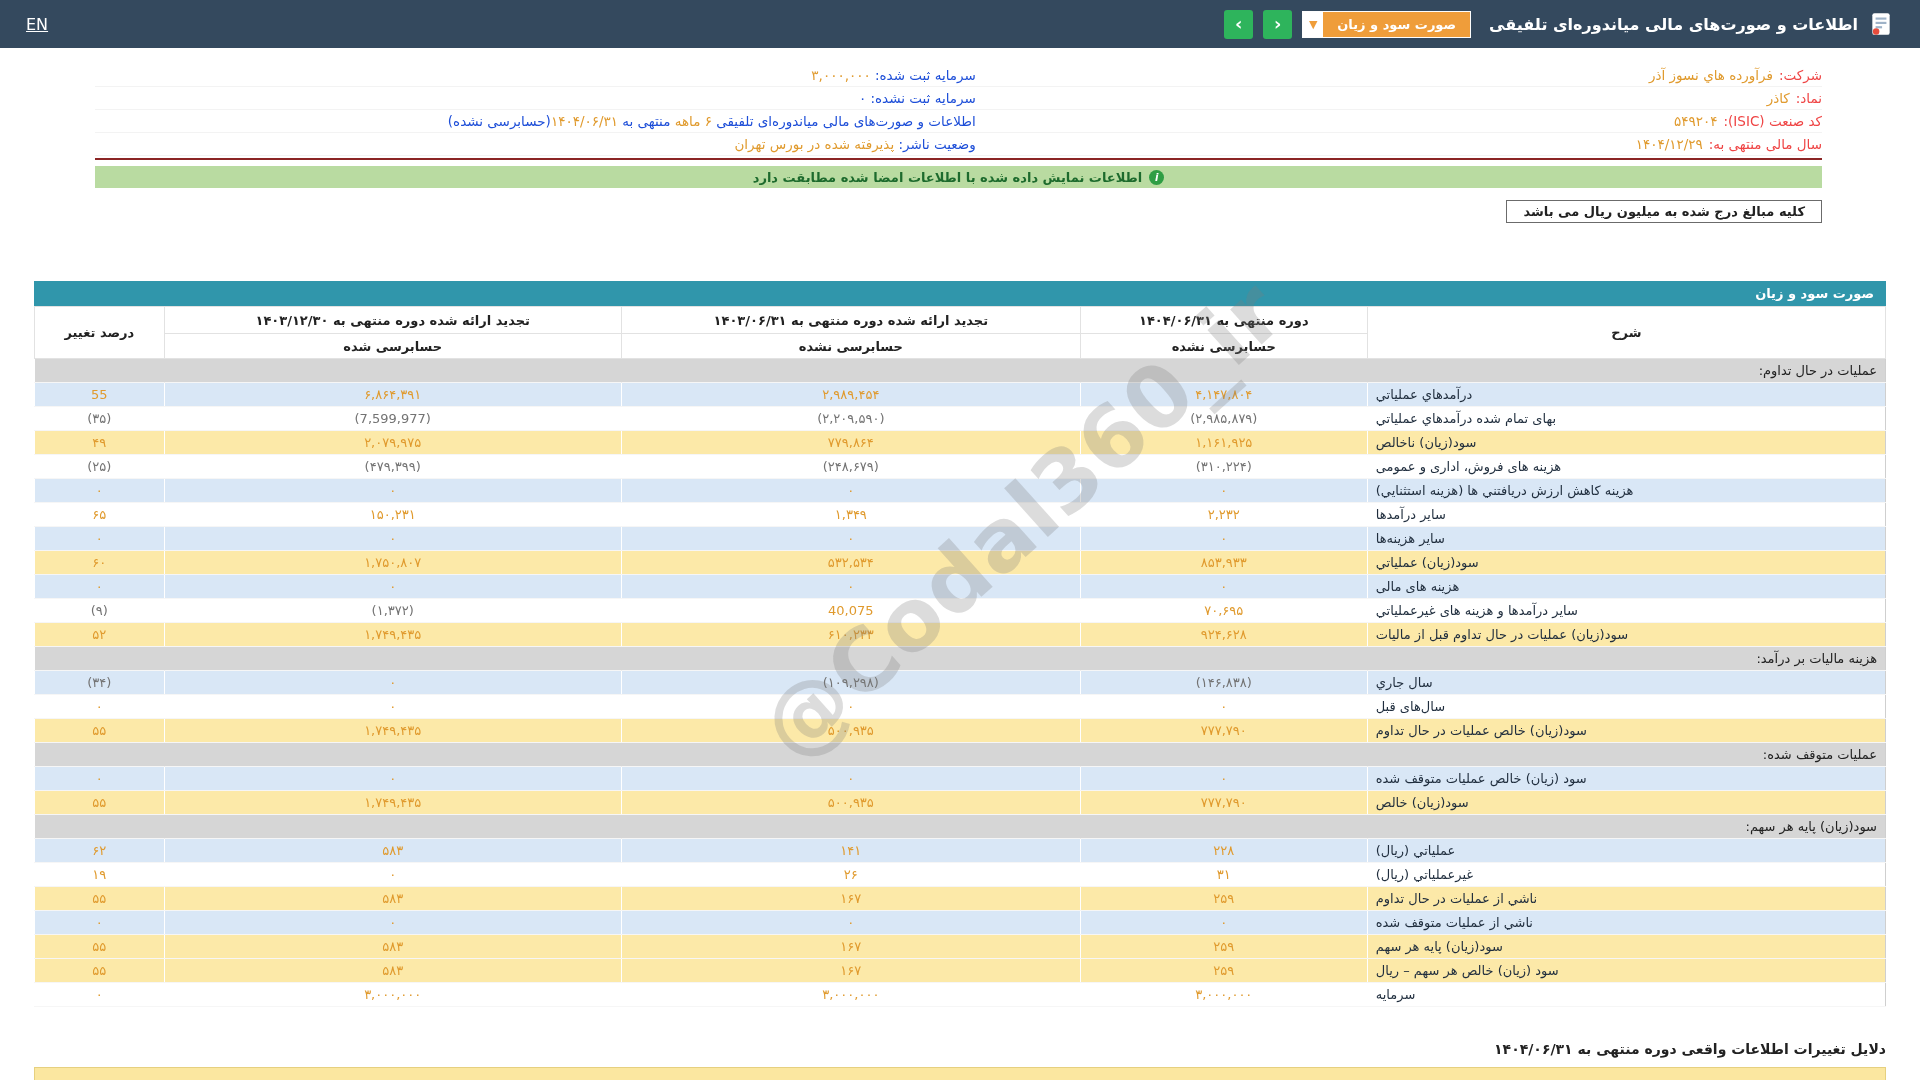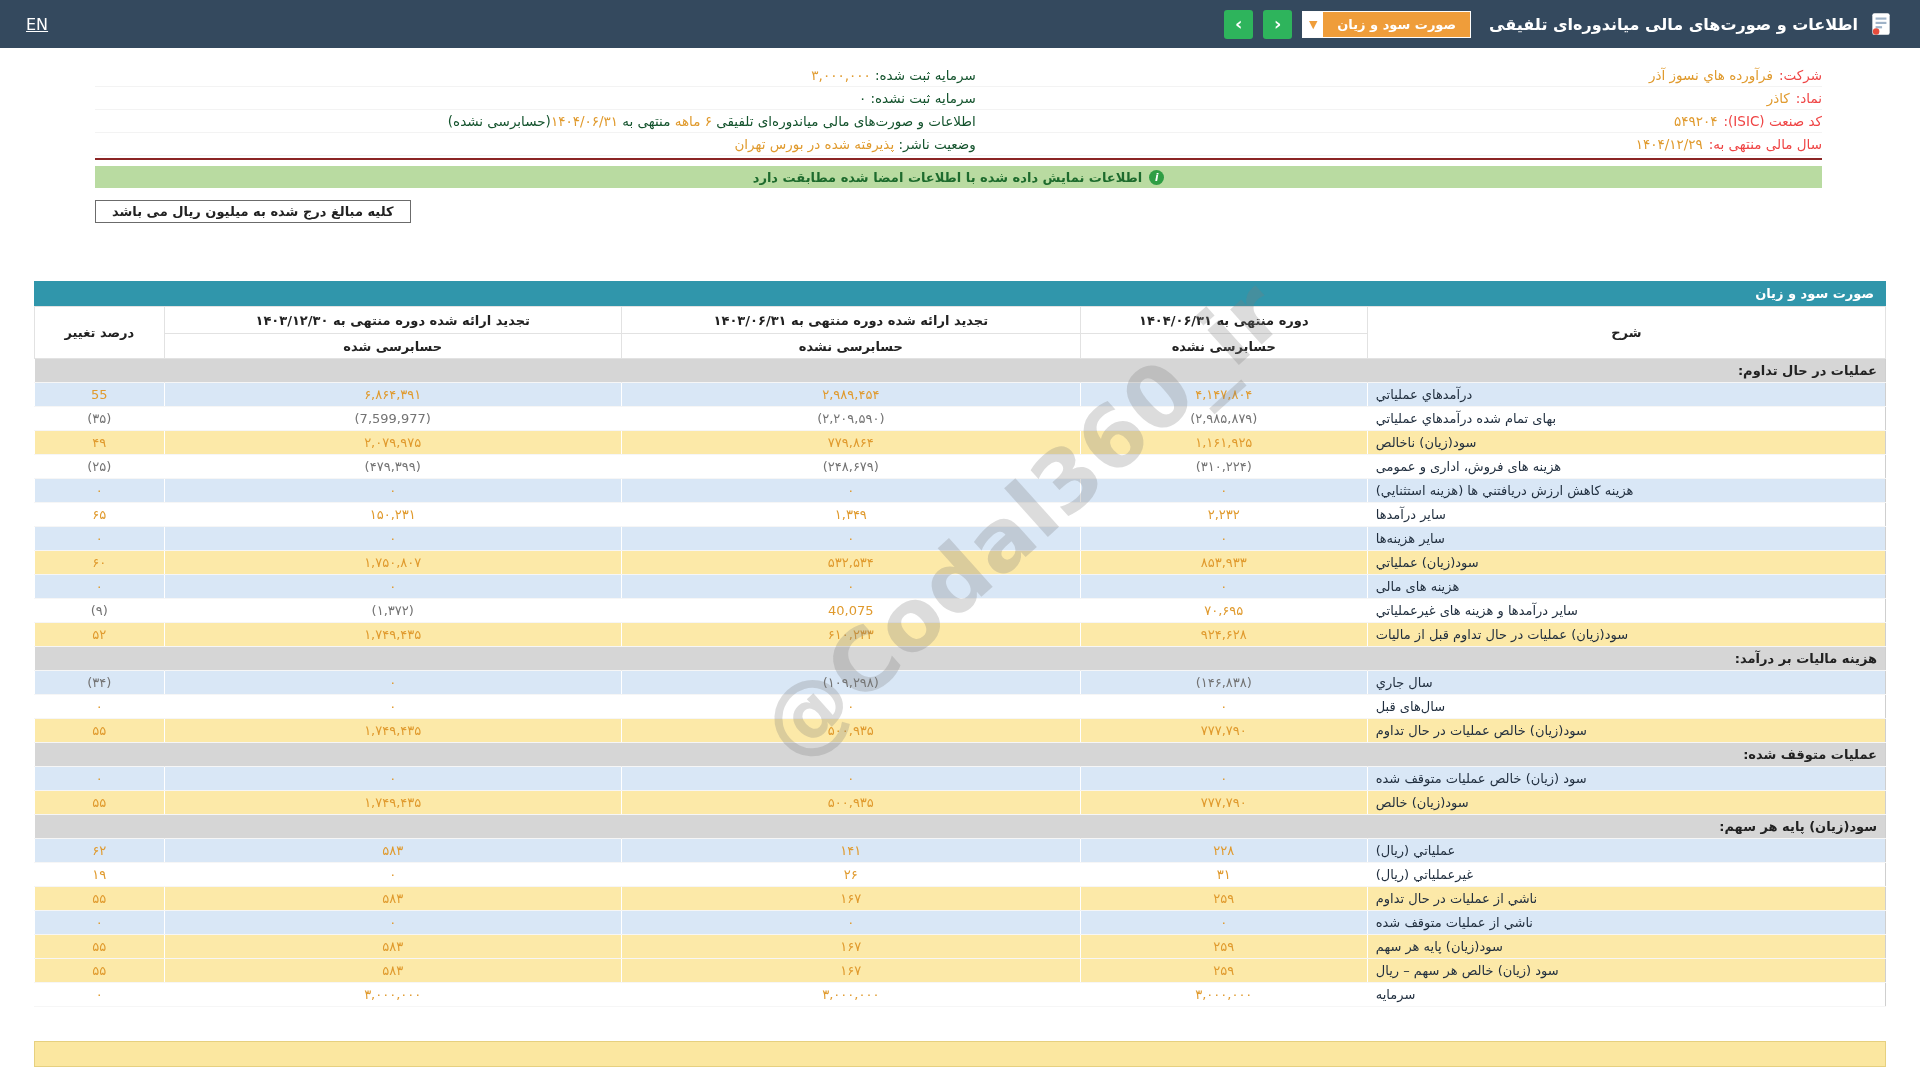--- a/index.html
+++ b/index.html
@@ -20,41 +20,41 @@
   .en{color:#fff;font-size:16px;text-decoration:underline;cursor:pointer}
   
   .info-wrap{margin:16px 98px 0 95px}
   .info-grid{display:flex;border-bottom:2px solid #8b2525;padding-bottom:2px}
   .info-col{display:flex;flex-direction:column}
   .info-col.r{width:49%}
   .info-col.l{width:51%}
   .info-row{height:23px;display:flex;align-items:center;font-size:13.5px;border-bottom:1px solid #f3f3f3;white-space:nowrap}
   .info-row .lbl{color:#ef4444;margin-left:6px}
   .seg{white-space:pre-wrap}
-  .seg.dark{color:#14532d}
+  .seg.dark{color:#1d4ed8}
   .seg.orange,.val.orange{color:#e09a2d}
   .banner{margin-top:6px;height:22px;background:#b9dba1;display:flex;align-items:center;justify-content:center;gap:7px;font-size:13px;font-weight:bold;color:#1d6b2d}
   .banner-icon{width:15px;height:15px;border-radius:50%;background:#2f9e44;color:#fff;font-size:10px;display:flex;align-items:center;justify-content:center;font-style:italic;font-weight:bold;flex:0 0 15px}
-  .unit-wrap{display:flex;justify-content:flex-end;margin-top:12px}
+  .unit-wrap{display:flex;margin-top:12px}
   .unit-note{border:1px solid #6b6b6b;background:#fff;padding:3px 16px;font-size:13px;font-weight:bold;color:#222}
   
   .stmt{margin:58px 34px 0;position:relative;z-index:1}
   .band{background:#3096ab;color:#fff;font-size:13px;font-weight:bold;height:25px;line-height:25px;padding:0 12px}
   table{width:100%;border-collapse:collapse;table-layout:fixed;border:1px solid #cfcfcf}
   thead th{background:#fff;border:1px solid #e2e2e2;font-size:13px;font-weight:bold;color:#222;height:27px;text-align:center}
   thead .audit-row th{height:25px}
   tbody td{height:24px;font-size:13px;text-align:center;border-left:1px solid rgba(255,255,255,.9);border-bottom:1px solid rgba(0,0,0,.035);padding:0 8px;overflow:hidden;white-space:nowrap}
   .desc-cell{text-align:left;color:#1f2d3d}
   .num{direction:ltr;unicode-bidi:isolate}
   .num.pos{color:#e09a2d}
   .num.neg{color:#737373}
   .row-blue td{background:#d9e7f6}
   .row-white td{background:#ffffff}
   .row-yellow td{background:#fce9a8}
-  .row-section td{background:#d6d6d6;text-align:right;font-weight:bold;color:#222}
+  .row-section td{background:#d6d6d6;text-align:right;font-weight:normal;color:#222}
   
   .footer{margin:34px 34px 0}
   .footer-title{font-size:14px;font-weight:bold;color:#222;text-align:right}
   .footer-strip{margin-top:10px;height:26px;background:#fbe7a0;border:1px solid #e6d07f}
   
   .watermark{position:absolute;top:470px;left:690px;transform:rotate(-42deg);font-size:86px;font-weight:bold;
     color:rgba(125,125,125,.27);direction:ltr;letter-spacing:1px;pointer-events:none;z-index:6;white-space:nowrap}
 </style>
 </head>
 <body>
@@ -330,16 +330,17 @@
           <td class="num pos">۳,۰۰۰,۰۰۰</td>
           <td class="num pos">۳,۰۰۰,۰۰۰</td>
           <td class="num pos">۳,۰۰۰,۰۰۰</td>
           <td class="num pos">۰</td>
         </tr>
       </tbody>
   </table>
 </section>
 
 <section class="footer">
+  <div class="footer-title">دلایل تغییرات اطلاعات واقعی دوره منتهی به ۱۴۰۴/۰۶/۳۱</div>
   <div class="footer-strip"></div>
 </section>
 
 <div class="watermark">@Codal360_ir</div>
 
 </body></html>

